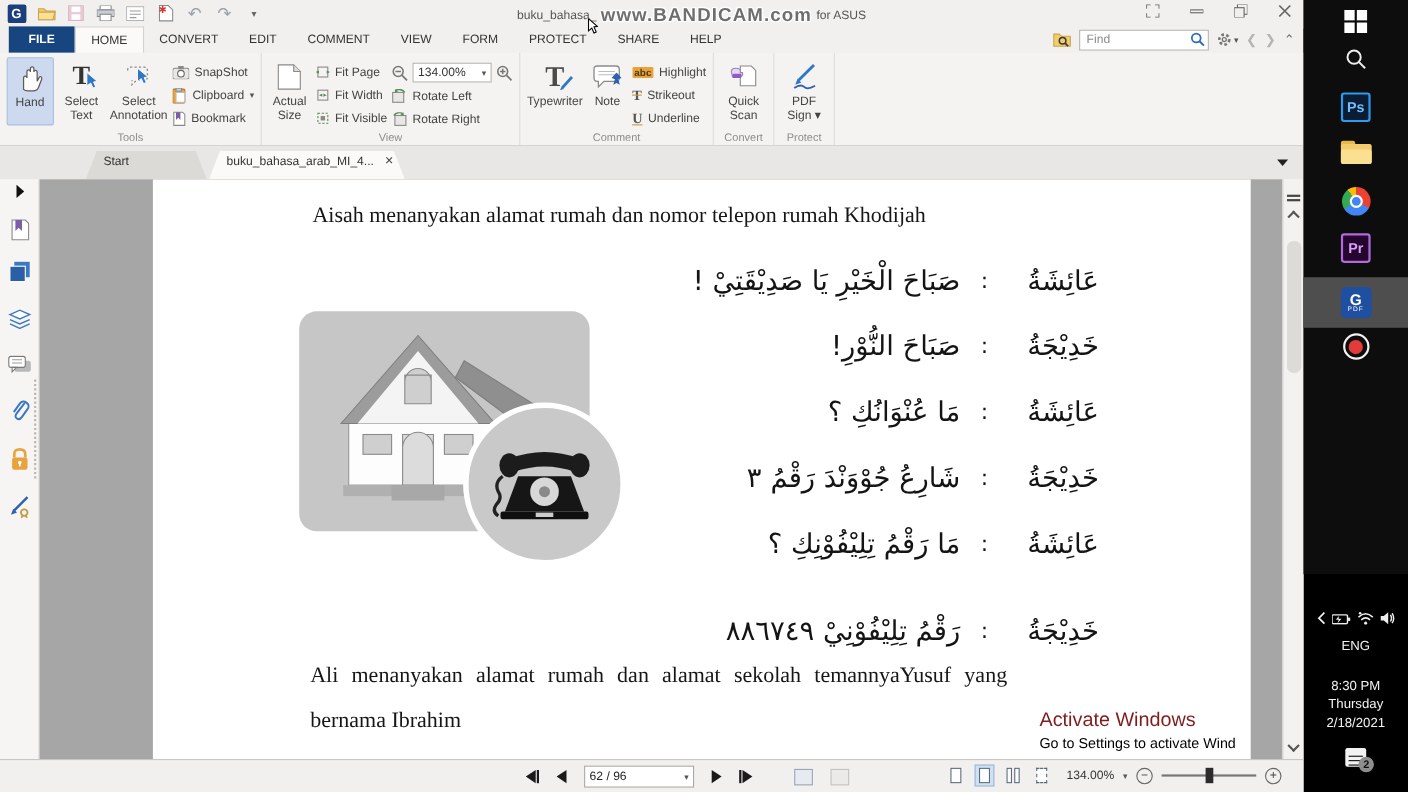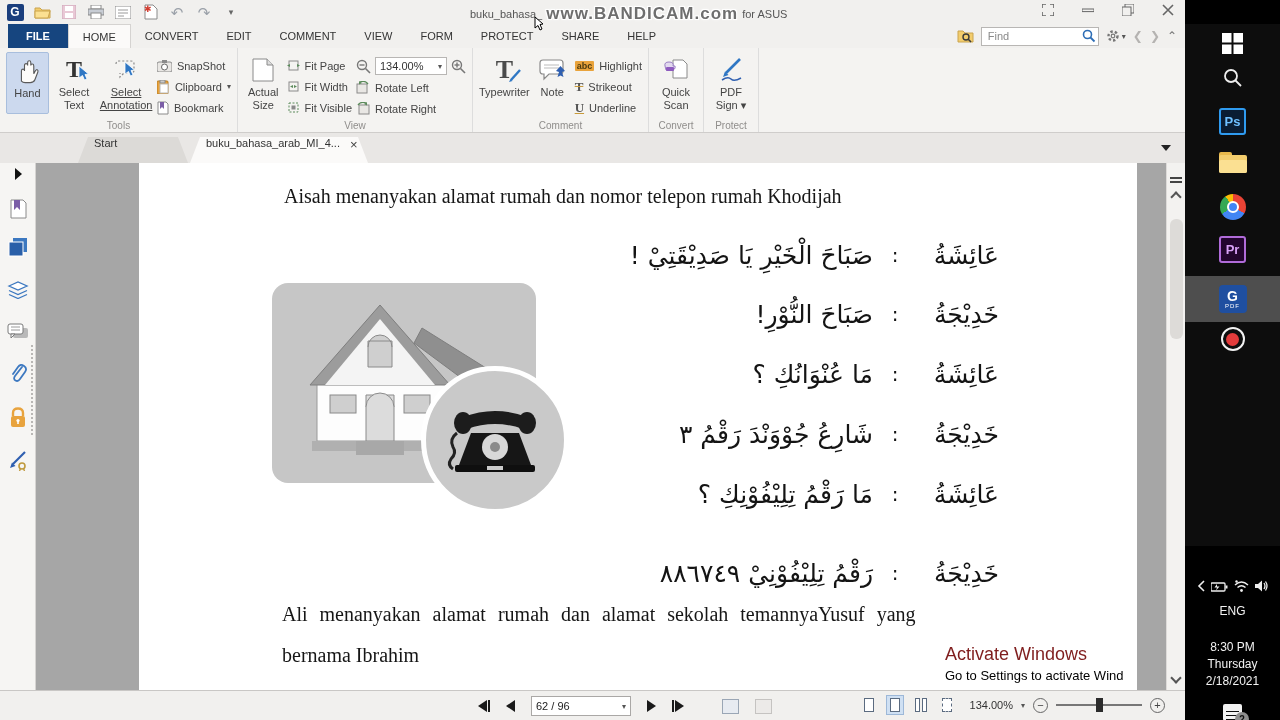--- a/index.html
+++ b/index.html
@@ -54,22 +54,22 @@
   .zoomrow { display:flex; align-items:center; gap:4px; }
   .abc-hl { background:#e9a33c; color:#4a3a10; font-weight:bold; font-size:9px; padding:0 2px; border-radius:1px; }
   .t-strike { font-family:"Liberation Serif",serif; font-weight:bold; color:#555; text-decoration:line-through;
     text-decoration-color:#c89a3a; font-size:13px; }
   .t-under { font-family:"Liberation Serif",serif; font-weight:bold; color:#555; text-decoration:underline;
     text-decoration-color:#c89a3a; font-size:13px; }
   .caret { font-size:8px; color:#555; }
 
   
   .tabbar { position:absolute; left:0; top:133px; width:100%; height:30px; background:#e9e7e5; }
-  .dtab { position:absolute; top:4px; height:26px; display:flex; align-items:flex-start; font-size:11px; color:#333;
-    padding:0 16px; clip-path:polygon(10px 0, calc(100% - 10px) 0, 100% 100%, 0 100%); background:#dcdad7; }
+  .dtab { position:absolute; top:4px; height:26px; display:flex; align-items:flex-end; font-size:11px; color:#333;
+    padding:10px 16px; clip-path:polygon(10px 0, calc(100% - 10px) 0, 100% 100%, 0 100%); background:#dcdad7; }
   .dtab.start { left:78px; width:110px; }
   .dtab.docactive { left:190px; width:178px; background:#fbfaf9; gap:10px; }
   .tab-close { font-size:13px; color:#444; }
   .tabbar-dd { position:absolute; right:14px; top:12px; width:0; height:0;
     border-left:5px solid transparent; border-right:5px solid transparent; border-top:6px solid #222; }
 
   
   .main { position:absolute; left:0; top:163px; width:100%; height:527px; }
   .sidebar { position:absolute; left:0; top:0; width:36px; height:100%; background:#f6f5f3;
     border-right:1px solid #d6d4d2; }
@@ -119,21 +119,21 @@
   .lay { width:18px; height:20px; border:1px solid transparent; display:flex; align-items:center; justify-content:center; }
   .lay .pg { width:10px; height:14px; border:1px solid #5b6b80; background:#fff; }
   .lay.on { background:#cfe0f3; border-color:#9db8d8; }
   .zoomtxt { font-size:11px; color:#333; margin-left:6px; }
   .zcirc { width:15px; height:15px; border-radius:50%; border:1px solid #666; color:#444; font-size:11px;
     display:flex; align-items:center; justify-content:center; line-height:1; }
   .ztrack { width:86px; height:2px; background:#777; position:relative; }
   .zhandle { position:absolute; left:40px; top:-6px; width:7px; height:14px; background:#2b2b2b; }
 
   
-  .taskbar { position:absolute; right:0; top:0; width:95px; height:522px; background:#0d0d0d;margin-top:24px; }
+  .taskbar { position:absolute; right:0; top:0; width:95px; height:522px; background:#0d0d0d; }
   .tb-item { position:absolute; left:0; width:95px; display:flex; align-items:center; justify-content:center; }
   .tb-hl { position:absolute; left:0; top:252px; width:95px; height:46px; background:#4e4e4e; }
   .ps-ic { width:27px; height:27px; background:#0a1d33; border:2px solid #2f9bf0; border-radius:3px;
     color:#6fc0ff; font-size:13px; font-weight:bold; display:flex; align-items:center; justify-content:center; }
   .pr-ic { width:27px; height:27px; background:#23052e; border:2px solid #b06bd9; border-radius:3px;
     color:#d9a1f7; font-size:13px; font-weight:bold; display:flex; align-items:center; justify-content:center; }
   .folder-ic { position:relative; width:28px; height:21px; }
   .folder-ic .back { position:absolute; left:0; top:0; width:13px; height:5px; background:#e8b84b; border-radius:2px 2px 0 0; }
   .folder-ic .body2 { position:absolute; left:0; top:3px; width:28px; height:18px; background:#f3cd6d; border-radius:2px; }
   .folder-ic .front { position:absolute; left:0; top:8px; width:28px; height:13px; background:#fbe092; border-radius:2px; }
@@ -288,21 +288,21 @@
       </div>
       <div class="bigbtn">
         <div class="bicon" style="position:relative;">
           <span style="font-family:'Liberation Serif',serif;font-size:24px;color:#333;font-weight:bold;">T</span>
           <svg width="12" height="15" style="position:absolute;left:12px;top:10px;">
               <path d="M1 0 L1 12 L4.5 9.5 L6.5 14 L9 13 L7 8.5 L10.5 8z" fill="#2f77c4" stroke="#fff" stroke-width="0.8"></path>
             </svg>
         </div>
         <span>Select Text</span>
       </div>
-      <div class="bigbtn" style="width:58px;text-decoration:underline;">
+      <div class="bigbtn" style="width:58px;">
         <div class="bicon" style="position:relative;">
           <svg width="22" height="20">
               <path d="M1 4 Q1 1 4 1 H16 Q19 1 19 4 V10 Q19 13 16 13 H9 L5 17 V13" fill="none" stroke="#8a8a8a" stroke-width="1.2" stroke-dasharray="2 2"></path>
             </svg>
           <svg width="12" height="15" style="position:absolute;left:9px;top:6px;">
               <path d="M1 0 L1 12 L4.5 9.5 L6.5 14 L9 13 L7 8.5 L10.5 8z" fill="#2f77c4" stroke="#fff" stroke-width="0.8"></path>
             </svg>
         </div>
         <span>Select Annotation</span>
       </div>

